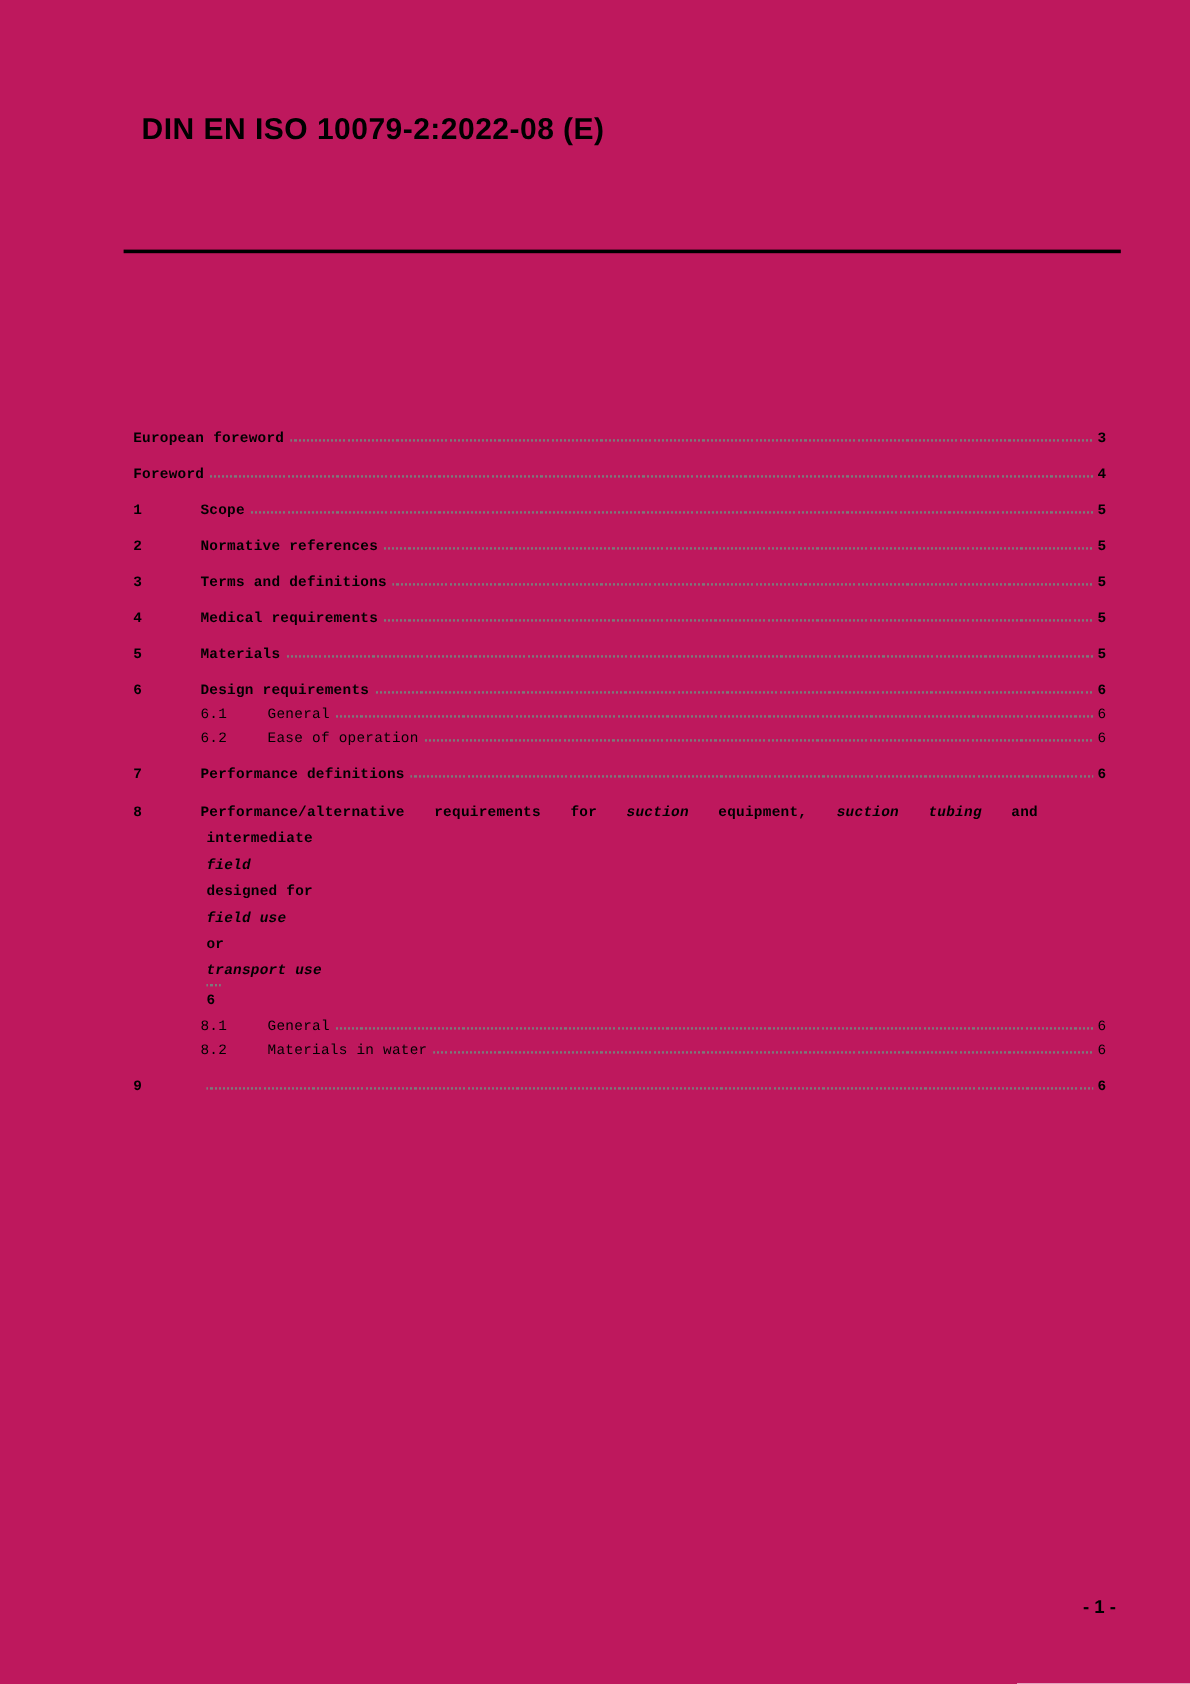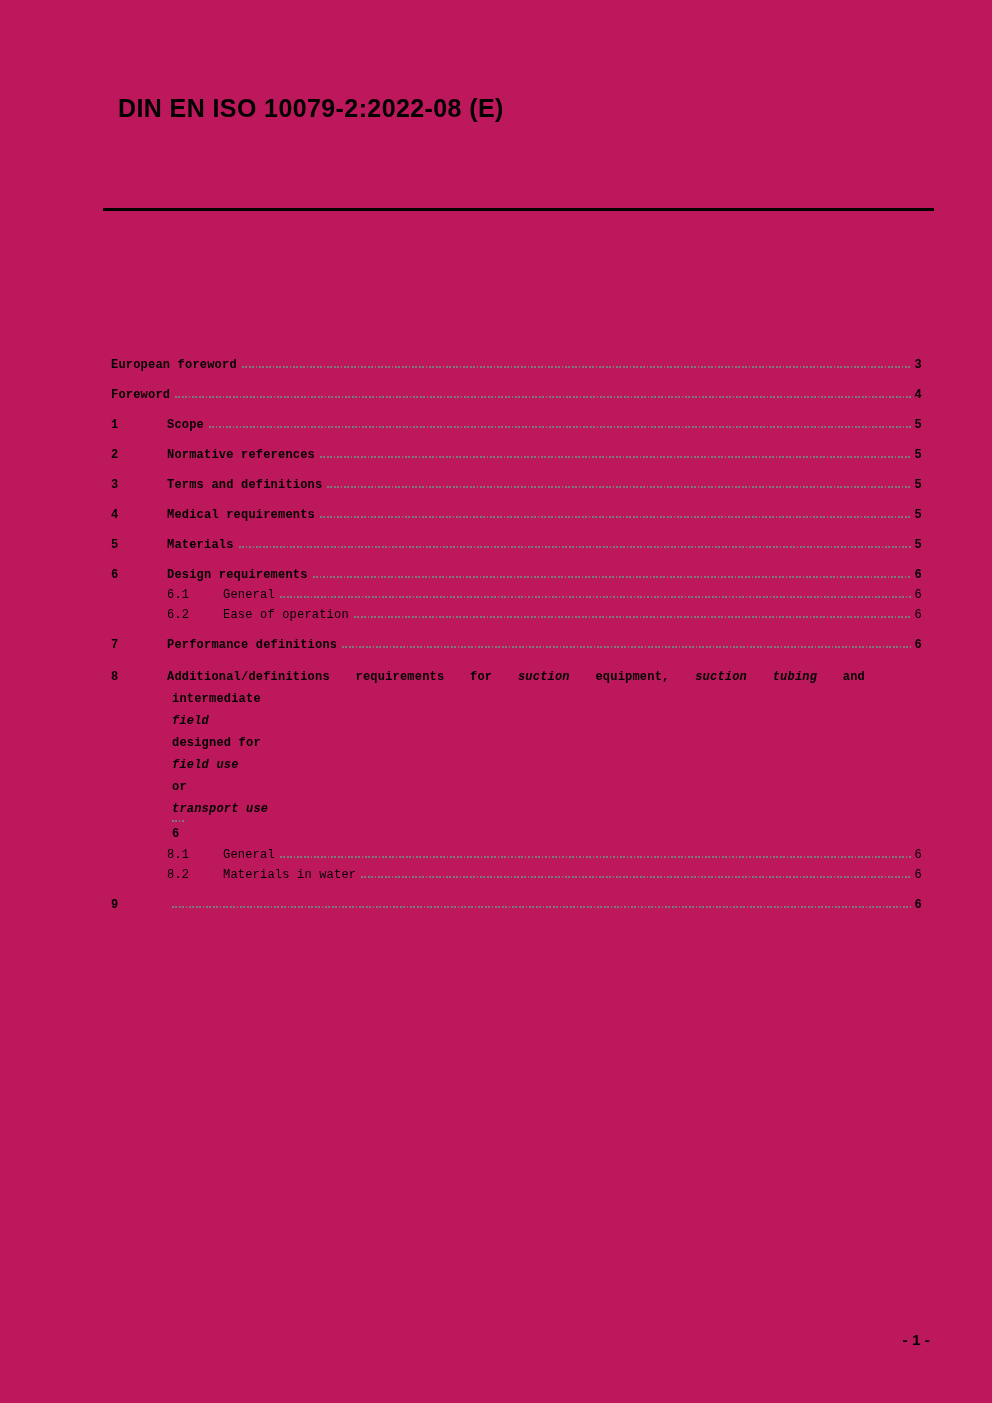--- a/index.html
+++ b/index.html
@@ -231,21 +231,21 @@
           <div class="toc-line flexline">
             <span>Performance definitions</span>
             <span class="leader"></span>
             <span class="toc-page">6</span>
           </div>
         </div>
       </div>
       <div class="toc-row lvl0 b multiline">
         <span class="toc-num">8</span>
         <div class="toc-body">
-          <div class="toc-line just"><span>Additional/definitions requirements for </span><span class="it">suction</span><span> equipment, </span><span class="it">suction tubing</span><span> and</span></div>
+          <div class="toc-line just"><span>Performance/alternative requirements for </span><span class="it">suction</span><span> equipment, </span><span class="it">suction tubing</span><span> and</span></div>
           <div class="toc-line flexline">
             <span>intermediate </span>
             <span class="it">field</span>
             <span> designed for </span>
             <span class="it">field use</span>
             <span> or </span>
             <span class="it">transport use</span>
             <span class="leader"></span>
             <span class="toc-page">6</span>
           </div>

